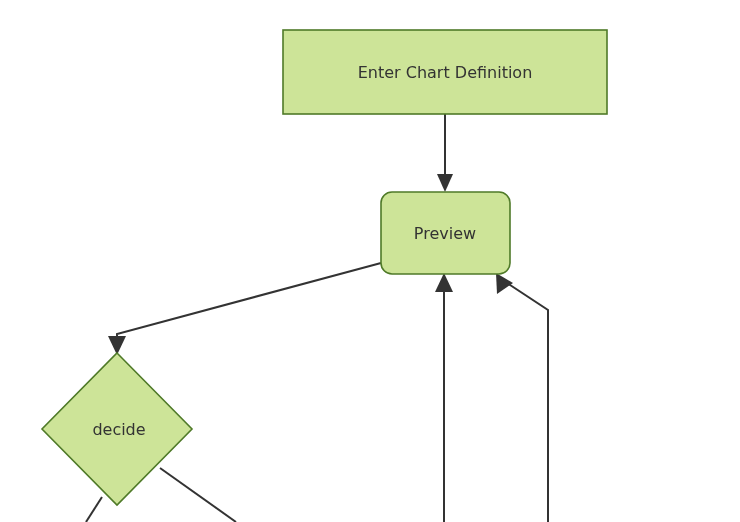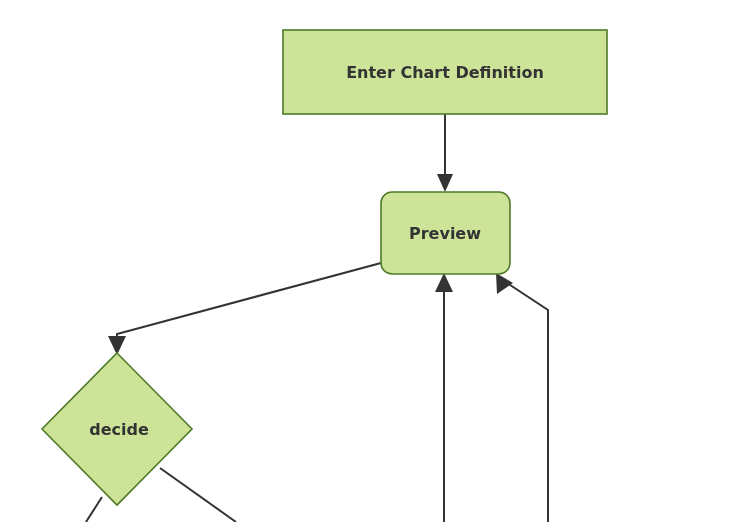--- a/index.html
+++ b/index.html
@@ -11,21 +11,20 @@
     width: 740px;
     height: 522px;
     overflow: hidden;
     font-family: "DejaVu Sans", "Liberation Sans", sans-serif;
   }
   #flowchart-root {
     position: relative;
     width: 740px;
     height: 522px;
     background: #ffffff;
-    font-weight: bold;
   }
   #flow-svg {
     display: block;
     width: 740px;
     height: 522px;
   }
   .node-shape {
     stroke-width: 1.6px;
   }
   .node-label {

